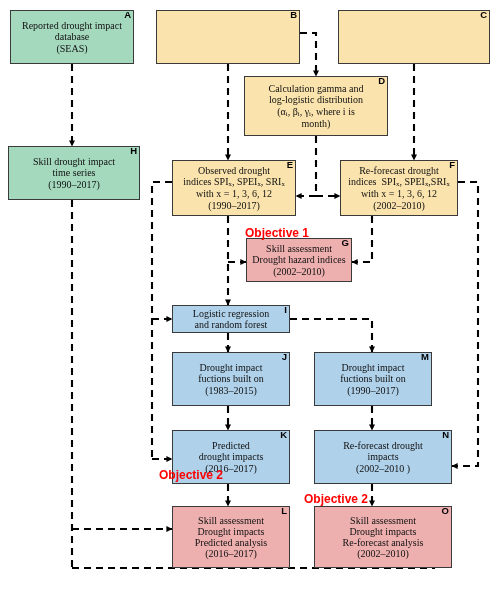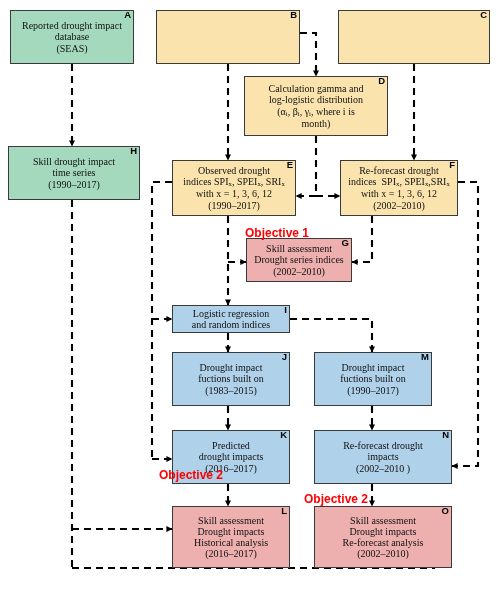--- a/index.html
+++ b/index.html
@@ -165,39 +165,39 @@
       <span>indices&nbsp; SPI<sub>x</sub>, SPEI<sub>x</sub>,SRI<sub>x</sub></span><br>
       <span>with x = 1, 3, 6, 12</span><br>
       <span>(2002–2010)</span>
     </span>
   </div>
 
   <div class="node pink" style="left:246px; top:238px; width:106px; height:44px; font-size:10px;">
     <span class="tag">G</span>
     <span class="txt">
       <span>Skill assessment</span><br>
-      <span>Drought series indices</span><br>
+      <span>Drought hazard indices</span><br>
       <span>(2002–2010)</span>
     </span>
   </div>
 
   <div class="node green" style="left:8px; top:146px; width:132px; height:54px; font-size:10px;">
     <span class="tag">H</span>
     <span class="txt">
       <span>Skill drought impact</span><br>
       <span>time series</span><br>
       <span>(1990–2017)</span>
     </span>
   </div>
 
   <div class="node blue" style="left:172px; top:305px; width:118px; height:28px; font-size:10px;">
     <span class="tag">I</span>
     <span class="txt">
       <span>Logistic regression</span><br>
-      <span>and random indices</span>
+      <span>and random forest</span>
     </span>
   </div>
 
   <div class="node blue" style="left:172px; top:352px; width:118px; height:54px; font-size:10px;">
     <span class="tag">J</span>
     <span class="txt">
       <span>Drought impact</span><br>
       <span>fuctions built on</span><br>
       <span>(1983–2015)</span>
     </span>
@@ -210,21 +210,21 @@
       <span>drought impacts</span><br>
       <span>(2016–2017)</span>
     </span>
   </div>
 
   <div class="node pink" style="left:172px; top:506px; width:118px; height:62px; font-size:10px;">
     <span class="tag">L</span>
     <span class="txt">
       <span>Skill assessment</span><br>
       <span>Drought impacts</span><br>
-      <span>Historical analysis</span><br>
+      <span>Predicted analysis</span><br>
       <span>(2016–2017)</span>
     </span>
   </div>
 
   <div class="node blue" style="left:314px; top:352px; width:118px; height:54px; font-size:10px;">
     <span class="tag">M</span>
     <span class="txt">
       <span>Drought impact</span><br>
       <span>fuctions built on</span><br>
       <span>(1990–2017)</span>

